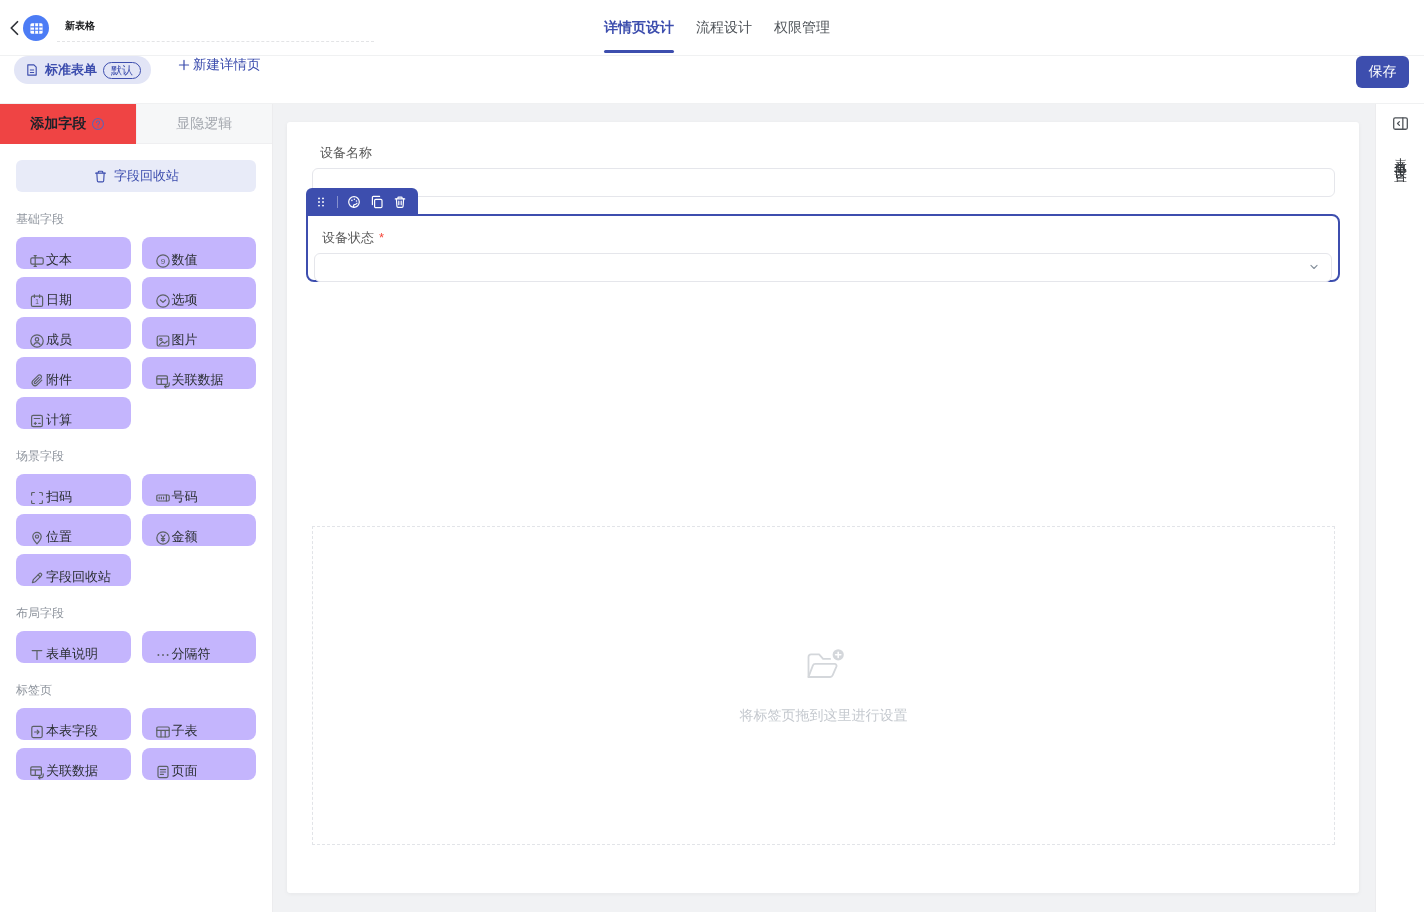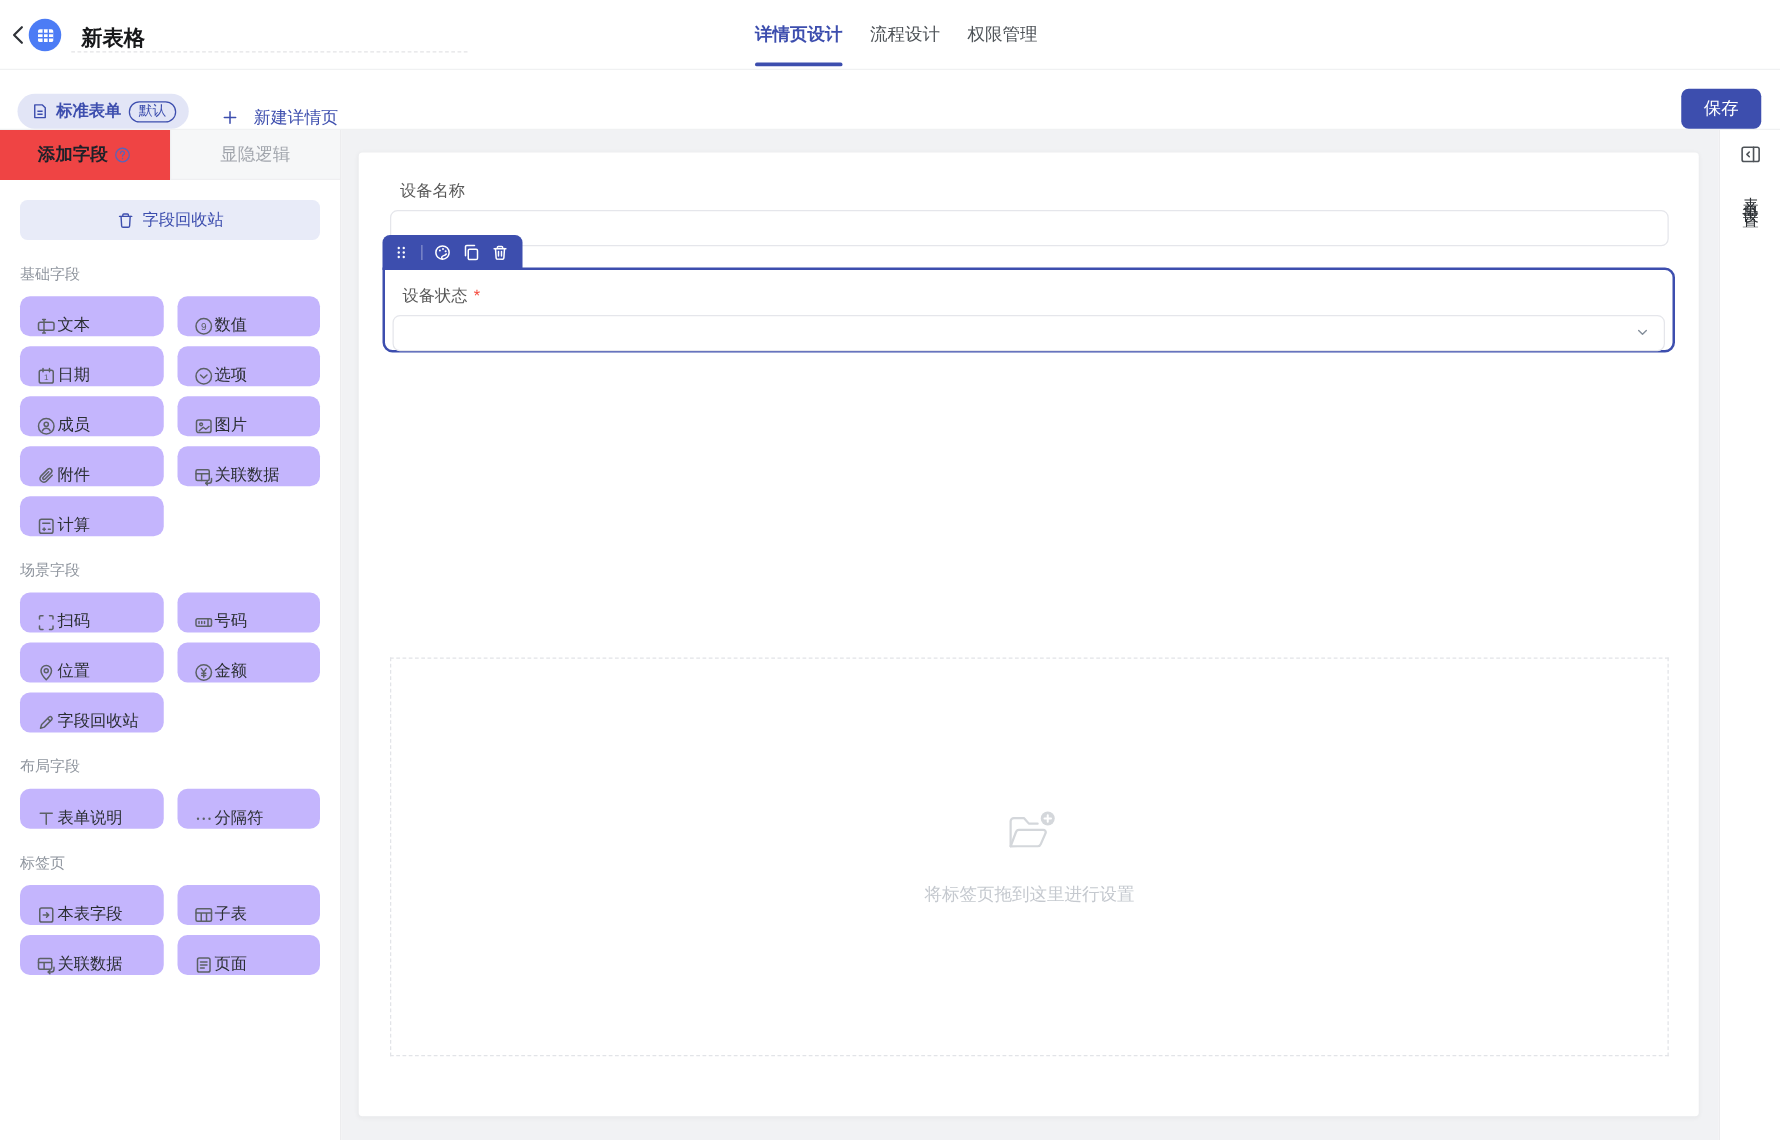--- a/index.html
+++ b/index.html
@@ -8,41 +8,41 @@
     background:#fff; color:#1f2329; }
   svg { display:block; }
 
   
   .header { position:absolute; top:0; left:0; width:1424px; height:56px;
     background:#fff; border-bottom:1px solid #f0f1f2; }
   .back-btn { position:absolute; left:5px; top:18px; width:20px; height:20px;
     color:#2f3238; cursor:pointer; }
   .app-icon { position:absolute; left:23px; top:15px; width:26px; height:26px;
     border-radius:50%; background:#4C7CF5; display:flex; align-items:center; justify-content:center; }
-  .app-title { position:absolute; left:65px; top:19px; font-size:17px; font-weight:700; color:#17181a; }
+  .app-title { position:absolute; left:65px; top:19px; font-size:10px; font-weight:700; color:#17181a; }
   .title-underline { position:absolute; left:57px; top:41px; width:317px;
     border-bottom:1px dashed #e3e4e6; }
   .header-tabs { position:absolute; left:604px; top:0; height:44px; display:flex; gap:22px; }
   .h-tab { position:relative; height:56px; display:flex; align-items:center;
     font-size:14px; color:#4e5358; cursor:pointer; }
   .h-tab.active { color:#3D4EAE; font-weight:700; }
   .h-tab.active::after { content:""; position:absolute; left:0; right:0; bottom:3px;
     height:3px; border-radius:1.5px; background:#3D4EAE; }
 
   
   .toolbar-row { position:absolute; top:56px; left:0; width:1424px; height:48px;
-    background:#fff; border-bottom:1px solid #f0f1f2; display:flex; align-items:flex-end; }
+    background:#fff; border-bottom:1px solid #f0f1f2; display:flex; align-items:flex-start; }
   .form-pill { margin-left:14px; height:28px; background:#E2E5F6; border-radius:14px;
     display:inline-flex; align-items:center; padding:0 10px 0 11px; color:#3D4EAE; gap:6px; cursor:pointer; }
   .pill-label { font-size:13px; font-weight:700; }
   .pill-badge { border:1px solid #3D4EAE; border-radius:10px; font-size:11px;
     padding:1px 7px 2px; line-height:12px; }
-  .new-detail { margin-left:26px; display:inline-flex; align-items:center; gap:12px;
+  .new-detail { margin-left:26px; display:inline-flex; align-items:center; gap:2px;
     color:#3D4EAE; font-size:13.5px; cursor:pointer;font-family:Liberation Mono, monospace; }
-  .save-btn { margin-left:auto; margin-right:15px; width:64px; height:32px;
+  .save-btn { margin-left:auto; margin-right:15px; width:53px; height:32px;
     background:#3D4EAE; color:#fff; border:none; border-radius:6px; font-size:14px;
     font-family:inherit; cursor:pointer; }
 
   
   .sidebar { position:absolute; top:104px; left:0; width:273px; bottom:0;
     background:#fff; border-right:1px solid #ececee; overflow:hidden; }
   .sidebar-tabs { display:flex; height:40px; }
   .s-tab { flex:1; display:flex; align-items:center; justify-content:center; gap:5px;
     font-size:14px; cursor:pointer; }
   .s-tab.active { background:#ef4444; color:#1d2129; font-weight:700; }

